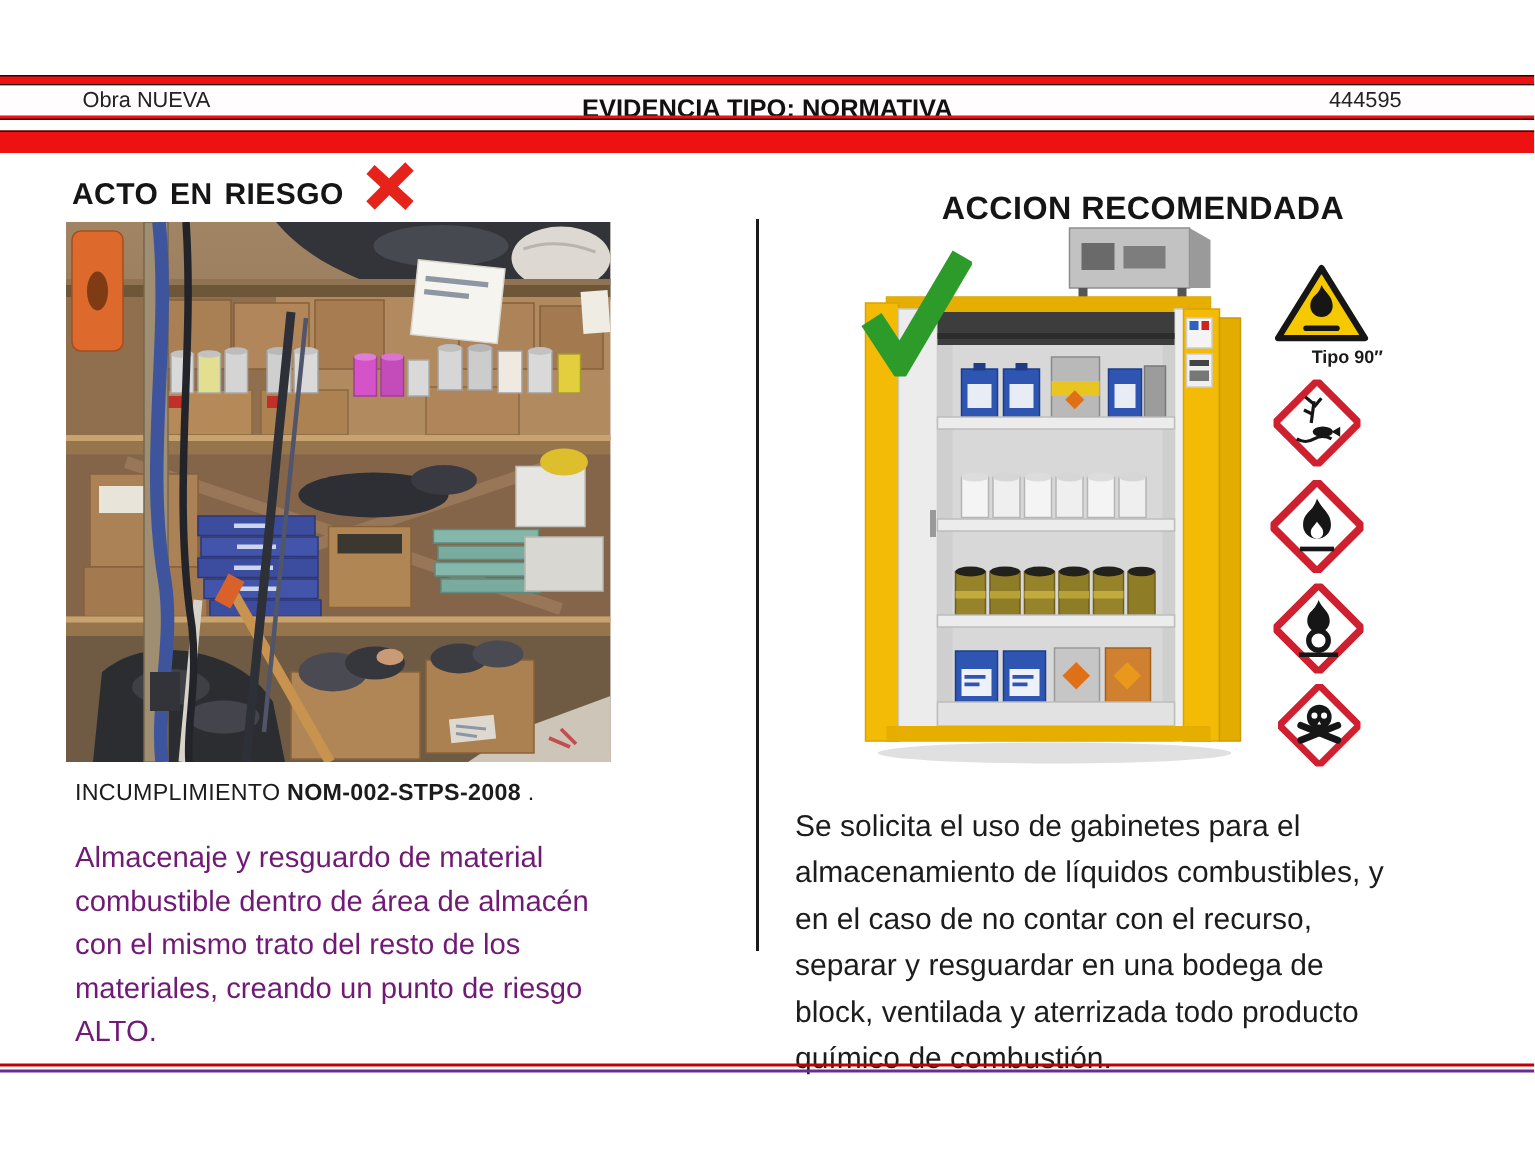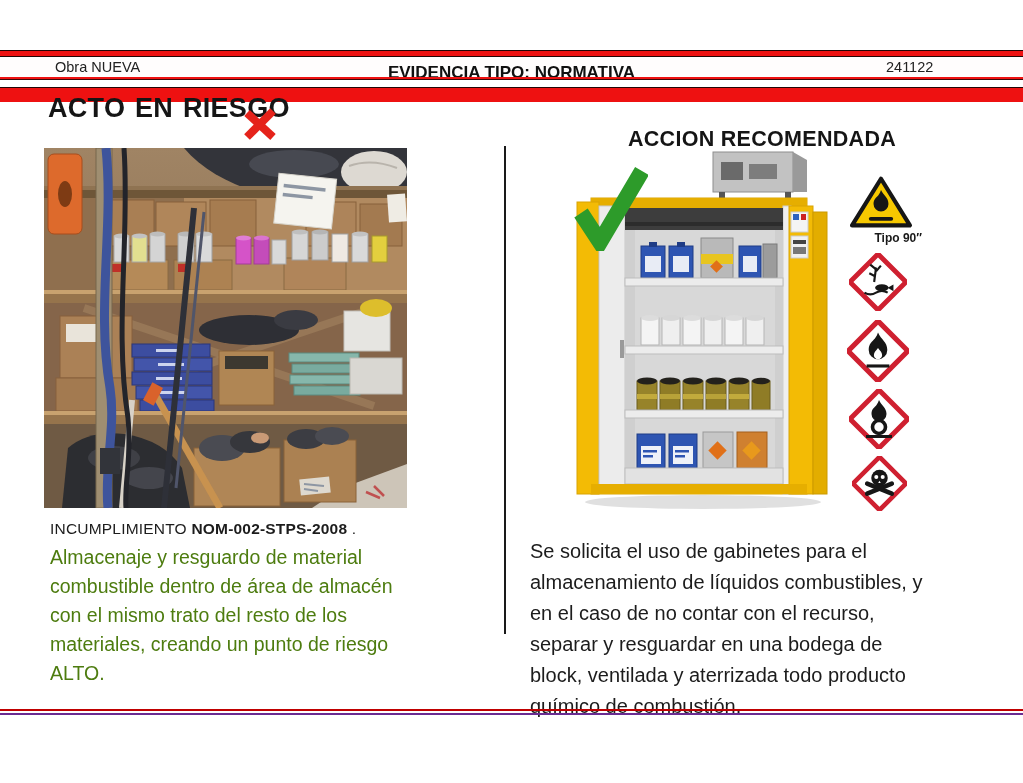--- a/index.html
+++ b/index.html
@@ -9,21 +9,21 @@
   
   .bar-top   { position:absolute; left:0; right:0; top:50px; height:7px; background:#ee1111; border-top:1.5px solid #230505; border-bottom:1px solid #230505; }
   .hdr-band  { position:absolute; left:0; right:0; top:57px; height:21px; background:#fffdfd; }
   .hdr-left  { position:absolute; left:55px;  top:59px; font-size:14.5px; color:#222; }
   .hdr-title { position:absolute; left:0; right:0; top:63px; text-align:center; font-size:17px; font-weight:bold; color:#111; }
   .hdr-right { position:absolute; left:886px; top:59px; font-size:14.5px; color:#222; }
   .line-mid  { position:absolute; left:0; right:0; top:77px; height:2.5px; background:#ee1111; border-bottom:1px solid #3a0a0a; }
   .bar-thick { position:absolute; left:0; right:0; top:87px; height:15px; background:#ee1111; border-top:1px solid #230505; }
 
   
-  .title-left  { position:absolute; left:48px; top:93px; font-size:27px; font-weight:bold; letter-spacing:.3px; word-spacing:2px; color:#151515;text-align:right; }
+  .title-left  { position:absolute; left:48px; top:119px; font-size:20px; font-weight:bold; letter-spacing:.3px; word-spacing:2px; color:#151515;text-align:right; }
   .x-mark      { position:absolute; left:242px; top:106px; width:36px; height:36px; }
   .title-right { position:absolute; left:512px; width:500px; top:111px; text-align:center; font-size:21.5px; font-weight:bold; letter-spacing:.3px; color:#151515;margin-top:16px; }
 
   
   .photo    { position:absolute; left:44px;  top:148px; width:363px; height:360px; }
   .divider  { position:absolute; left:504px; top:146px; width:1.5px; height:488px; background:#1a1a1a; }
   .cabinet  { position:absolute; left:563px; top:150px; width:272px; height:362px; }
   .check    { position:absolute; left:574px; top:163px; width:74px; height:88px; }
 
   
@@ -31,37 +31,37 @@
   .hz-tri-label { position:absolute; left:840px; top:231px; width:82px; text-align:right; font-size:12px; font-weight:bold; color:#1a1a1a; }
   .hz-env  { position:absolute; left:849px; top:253px; width:58px; height:58px; }
   .hz-flam { position:absolute; left:847px; top:320px; width:62px; height:62px; }
   .hz-oxi  { position:absolute; left:849px; top:389px; width:60px; height:60px; }
   .hz-tox  { position:absolute; left:852px; top:456px; width:55px; height:55px; }
 
   
   .cap-left { position:absolute; left:50px; top:520px; width:425px; }
   .cap-line1 { font-size:15.5px; color:#1c1c1c; letter-spacing:.2px; }
   .cap-line1 b { font-weight:bold; }
-  .cap-body { margin-top:5px; font-size:19.5px; line-height:29px; white-space:pre-line; color:#4d7c0f; }
+  .cap-body { margin-top:20px; font-size:19.5px; line-height:29px; white-space:pre-line; color:#701a75; }
   .cap-right { position:absolute; left:530px; top:536px; width:478px; font-size:20px; line-height:31px; white-space:pre-line; color:#1c1c1c; }
 
   
   .foot-red    { position:absolute; left:0; right:0; top:709px; height:2px; background:#c00000; }
   .foot-purple { position:absolute; left:0; right:0; top:713px; height:2px; background:#6a2c91; }
 </style>
 </head>
 <body>
 
 <div class="page">
 
   <div class="bar-top"></div>
   <div class="hdr-band"></div>
   <div class="hdr-left">Obra NUEVA</div>
   <div class="hdr-title">EVIDENCIA TIPO: NORMATIVA</div>
-  <div class="hdr-right">241122</div>
+  <div class="hdr-right">444595</div>
   <div class="line-mid"></div>
   <div class="bar-thick"></div>
 
   <div class="title-left">ACTO EN RIESGO</div>
   <svg class="x-mark" viewBox="0 0 36 36">
     <path d="M5 7 L31 31" stroke="#e5231b" stroke-width="8" fill="none"></path>
     <path d="M31 5 L5 31" stroke="#e5231b" stroke-width="8" fill="none"></path>
   </svg>
   <div class="title-right">ACCION RECOMENDADA</div>
 

